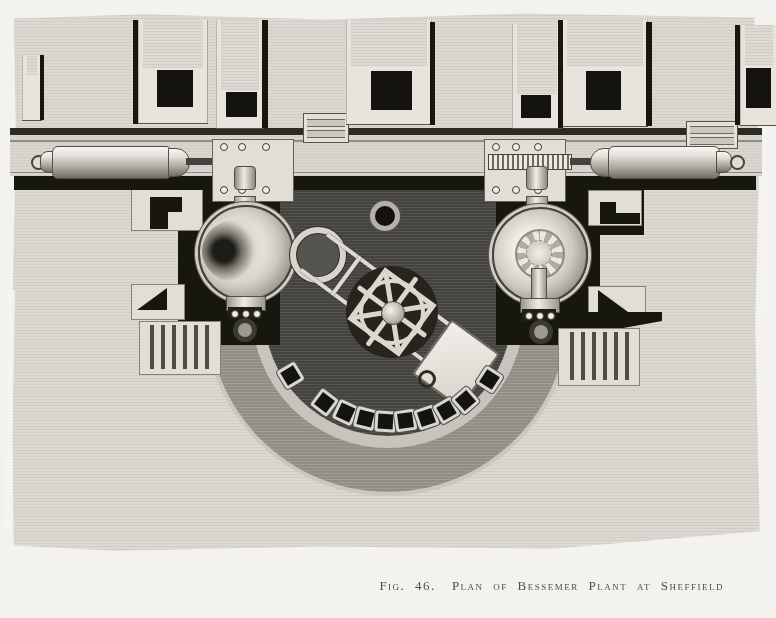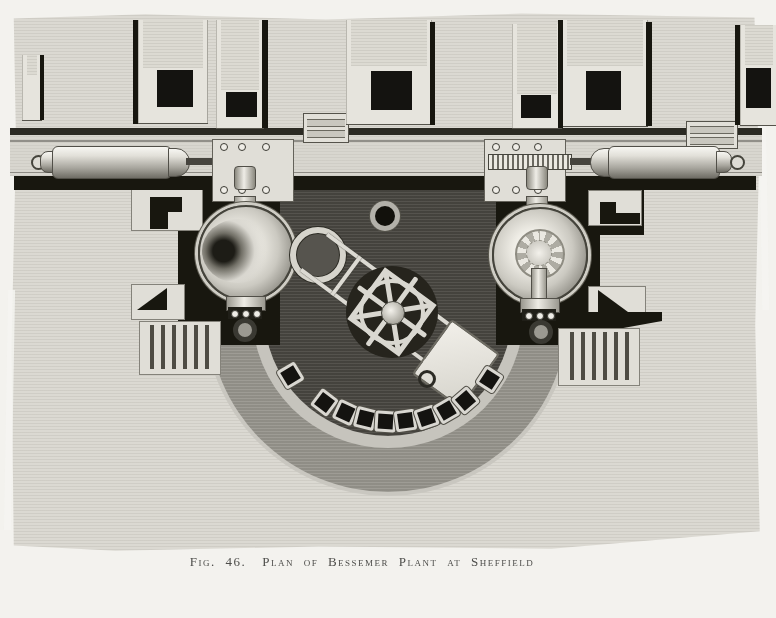--- a/index.html
+++ b/index.html
@@ -102,21 +102,21 @@
   .flat{background:#e0ded7;border:1px solid #84827a;}
   .tread{background:#4e4c44;}
   .tri{background:#18170f;}
   
   .mold{
     background:#141310;border:3px solid #d9d7d1;border-radius:3px;
     box-shadow:0 0 0 1px #514f47;
   }
   
   .caption{
-    left:0;top:554px;width:724px;text-align:center;
+    left:0;top:578px;width:724px;text-align:right;
     font-variant:small-caps;letter-spacing:1.5px;word-spacing:5px;
     font-size:13px;color:#4d4d4a;
   }
   .caption .fig-label{margin-right:16px;}
 </style>
 </head>
 <body>
 
 <div class="abs plate"></div>
 <div class="abs tear" style="left:6px;top:290px;width:7px;height:240px;transform:rotate(1deg);"></div>

